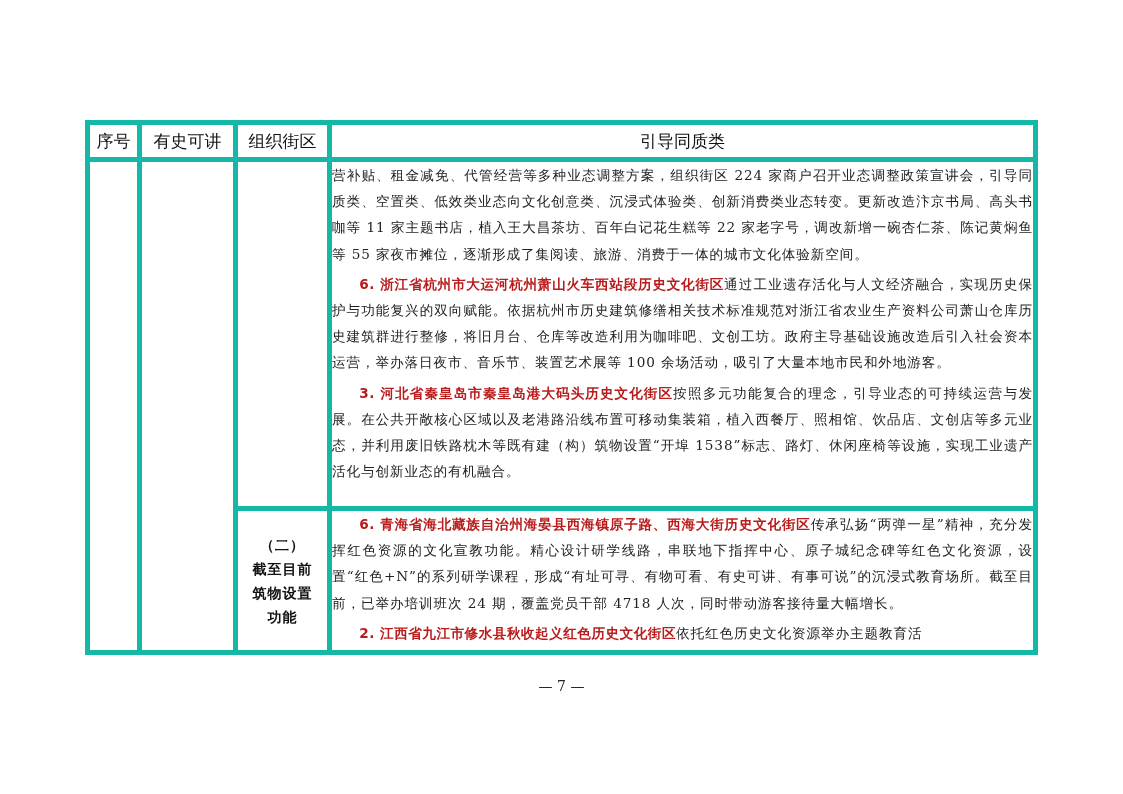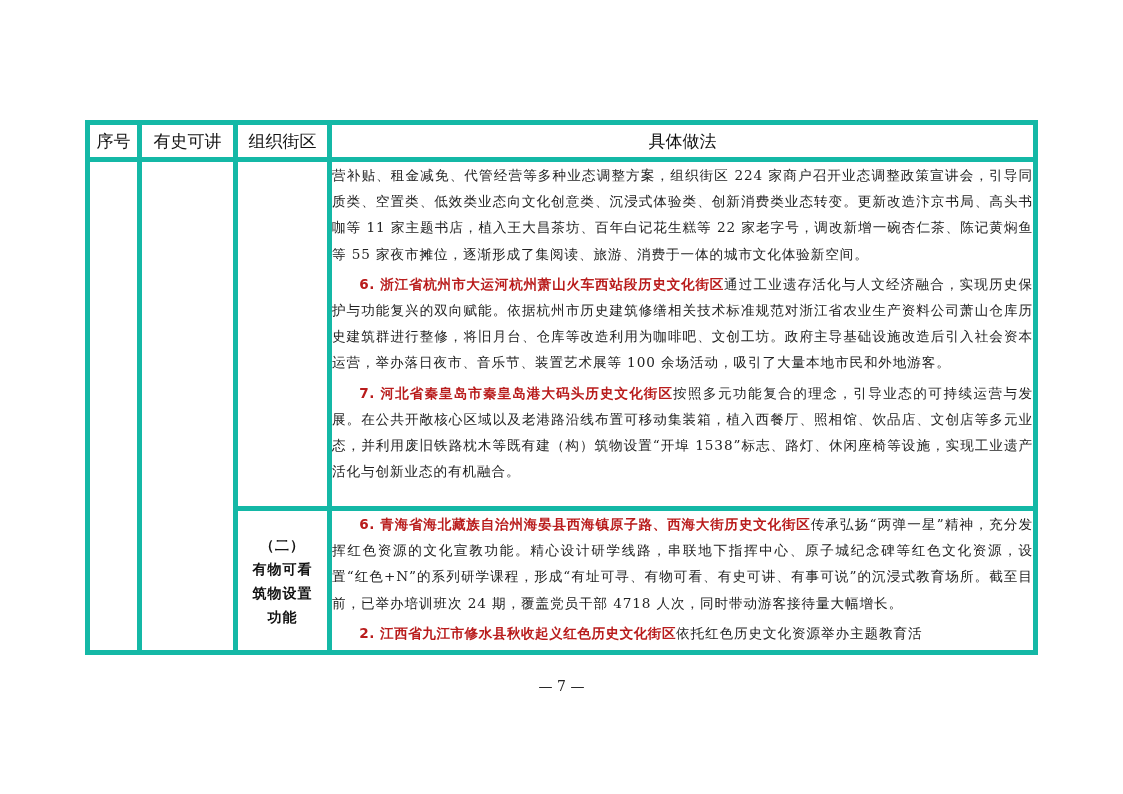--- a/index.html
+++ b/index.html
@@ -31,38 +31,38 @@
       <col class="col1">
       <col class="col2">
       <col class="col3">
       <col class="col4">
     </colgroup>
   <thead>
     <tr>
       <th>序号</th>
       <th>有史可讲</th>
       <th>组织街区</th>
-      <th>具体做法</th>
+      <th>引导同质类</th>
     </tr>
   </thead>
   <tbody>
     <tr style="height:349px;">
       <td rowspan="2"></td>
       <td rowspan="2"></td>
       <td></td>
       <td class="detail">
         <p class="cont"><span>营补贴、租金减免、代管经营等多种业态调整方案，组织街区 224 家商户召开业态调整政策宣讲会，引导同质类、空置类、低效类业态向文化创意类、沉浸式体验类、创新消费类业态转变。更新改造汴京书局、高头书咖等 11 家主题书店，植入王大昌茶坊、百年白记花生糕等 22 家老字号，调改新增一碗杏仁茶、陈记黄焖鱼等 55 家夜市摊位，逐渐形成了集阅读、旅游、消费于一体的城市文化体验新空间。</span></p>
         <p class="item"><b>6. 浙江省杭州市大运河杭州萧山火车西站段历史文化街区</b><span>通过工业遗存活化与人文经济融合，实现历史保护与功能复兴的双向赋能。依据杭州市历史建筑修缮相关技术标准规范对浙江省农业生产资料公司萧山仓库历史建筑群进行整修，将旧月台、仓库等改造利用为咖啡吧、文创工坊。政府主导基础设施改造后引入社会资本运营，举办落日夜市、音乐节、装置艺术展等 100 余场活动，吸引了大量本地市民和外地游客。</span></p>
-        <p class="item"><b>7. 河北省秦皇岛市秦皇岛港大码头历史文化街区</b><span>按照多元功能复合的理念，引导业态的可持续运营与发展。在公共开敞核心区域以及老港路沿线布置可移动集装箱，植入西餐厅、照相馆、饮品店、文创店等多元业态，并利用废旧铁路枕木等既有建（构）筑物设置“开埠 1538”标志、路灯、休闲座椅等设施，实现工业遗产活化与创新业态的有机融合。</span></p>
+        <p class="item"><b>3. 河北省秦皇岛市秦皇岛港大码头历史文化街区</b><span>按照多元功能复合的理念，引导业态的可持续运营与发展。在公共开敞核心区域以及老港路沿线布置可移动集装箱，植入西餐厅、照相馆、饮品店、文创店等多元业态，并利用废旧铁路枕木等既有建（构）筑物设置“开埠 1538”标志、路灯、休闲座椅等设施，实现工业遗产活化与创新业态的有机融合。</span></p>
       </td>
     </tr>
     <tr>
       <td class="measure">
         <span>（二）</span>
-        <span>有物可看</span>
+        <span>截至目前</span>
         <span>筑物设置</span>
         <span>功能</span>
       </td>
       <td class="detail">
         <p class="item"><b>6. 青海省海北藏族自治州海晏县西海镇原子路、西海大街历史文化街区</b><span>传承弘扬“两弹一星”精神，充分发挥红色资源的文化宣教功能。精心设计研学线路，串联地下指挥中心、原子城纪念碑等红色文化资源，设置“红色+N”的系列研学课程，形成“有址可寻、有物可看、有史可讲、有事可说”的沉浸式教育场所。截至目前，已举办培训班次 24 期，覆盖党员干部 4718 人次，同时带动游客接待量大幅增长。</span></p>
         <p class="item"><b>2. 江西省九江市修水县秋收起义红色历史文化街区</b><span>依托红色历史文化资源举办主题教育活</span></p>
       </td>
     </tr>
   </tbody>
 </table>

